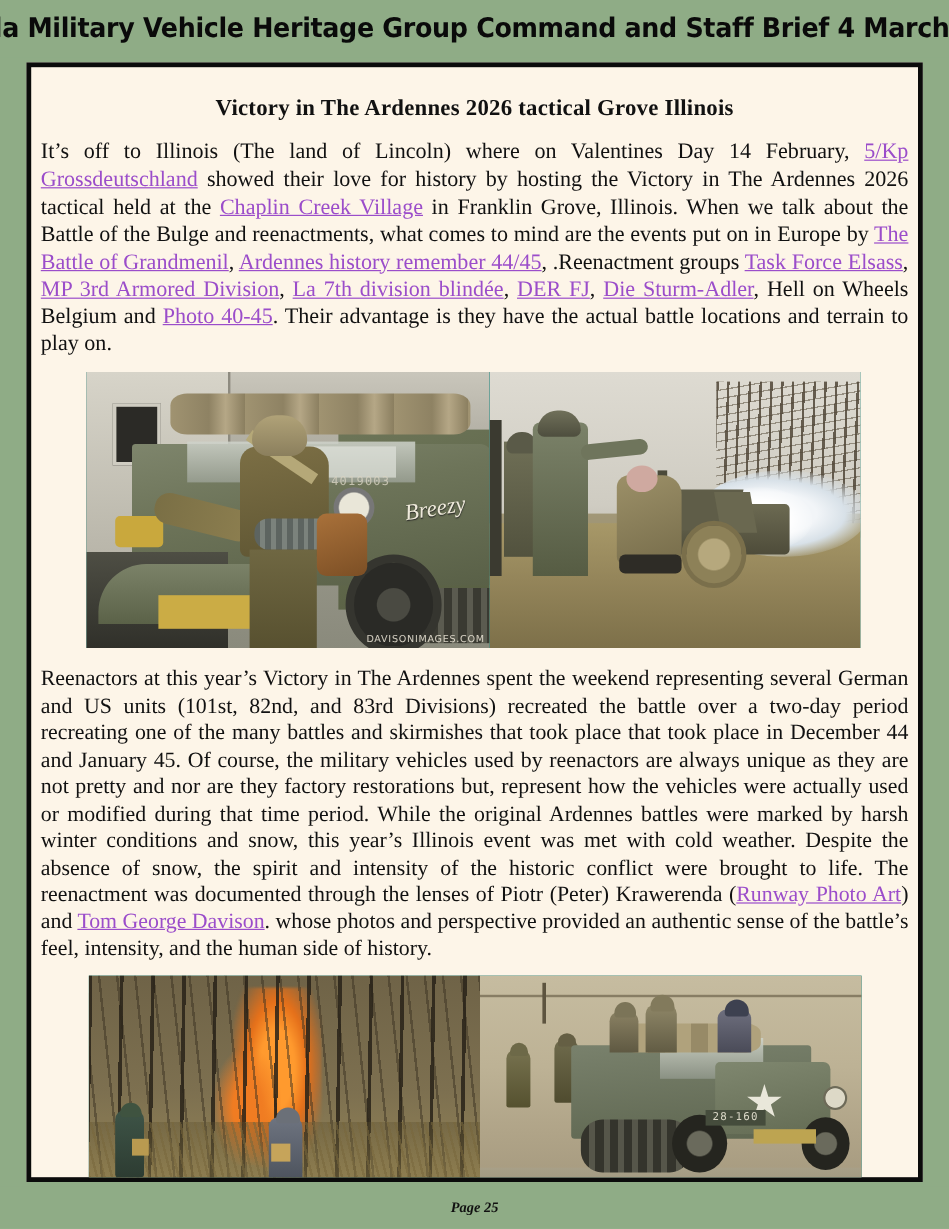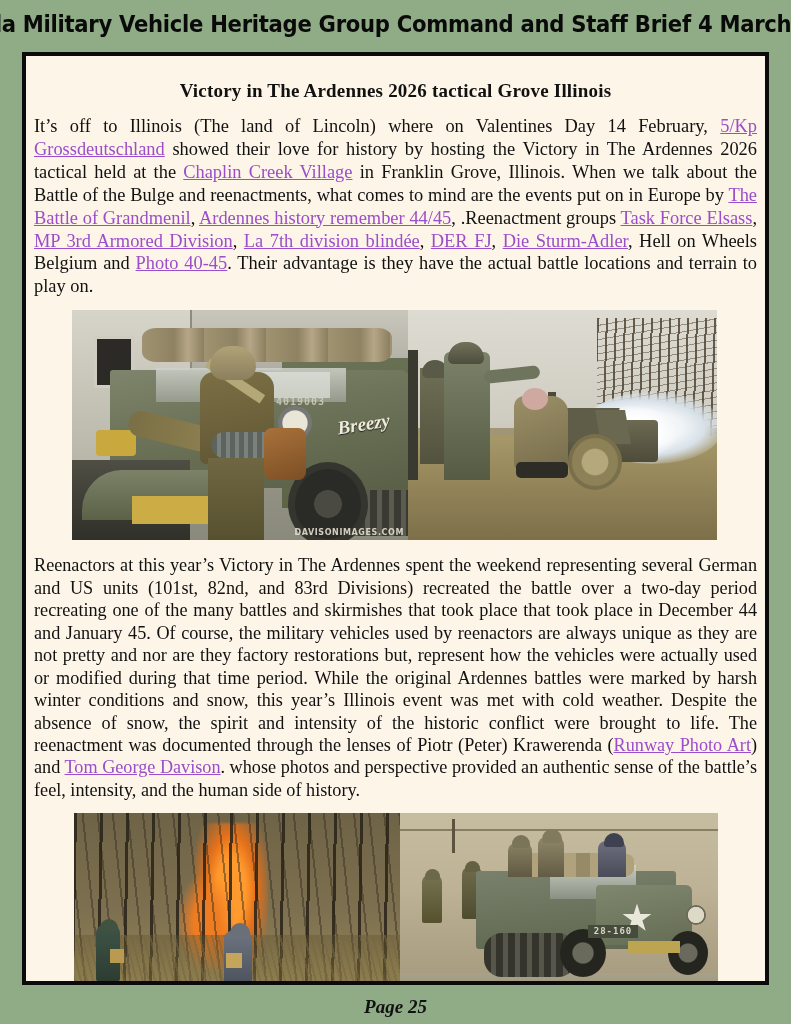--- a/index.html
+++ b/index.html
@@ -101,21 +101,20 @@
     box-sizing: border-box;
     gap: 0;
   }
   .photo-row.bottom {
     padding: 0 30px 0 40px;
   }
   .photo {
     position: relative;
     overflow: hidden;
     background: #0f766e;
-    font-weight: bold;
   }
   .photo.top-left   { width: 336px; height: 230px; }
   .photo.top-right  { width: 309px; height: 230px; }
   .photo.bot-left   { width: 326px; height: 216px; }
   .photo.bot-right  { width: 318px; height: 216px; }
 
   .ph-layer { position: absolute; }
 
   
   .p1-sky { inset: 0; background:
@@ -288,21 +287,21 @@
     height: 35px;
     background: #8fac86;
     display: flex;
     align-items: center;
     justify-content: center;
   }
   .footer-text {
     font-family: "Liberation Serif", serif;
     font-weight: bold;
     font-style: italic;
-    font-size: 19px;
+    font-size: 12px;
     color: #111;
   }
 </style>
 </head>
 <body>
 
 <div class="newsletter-page">
 
   <div class="masthead">
     <div class="masthead-title">Florida Military Vehicle Heritage Group  Command and Staff Brief 4 March 2026</div>

